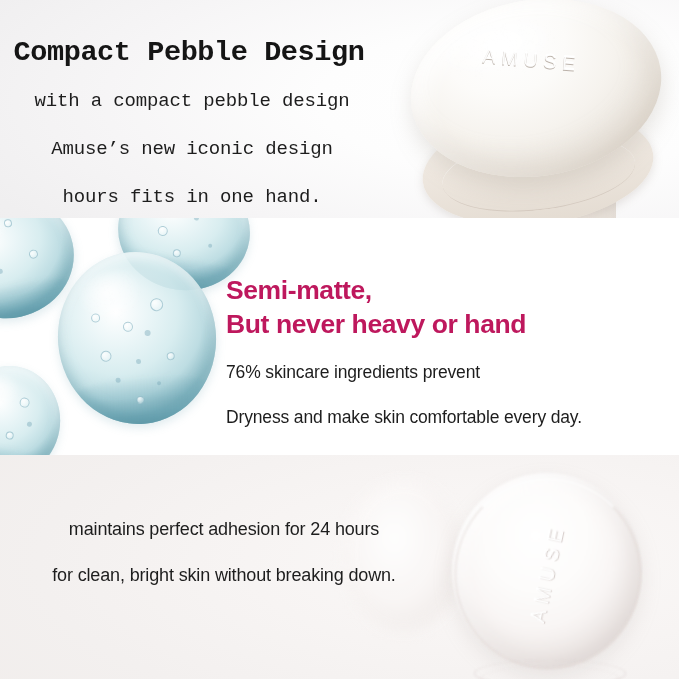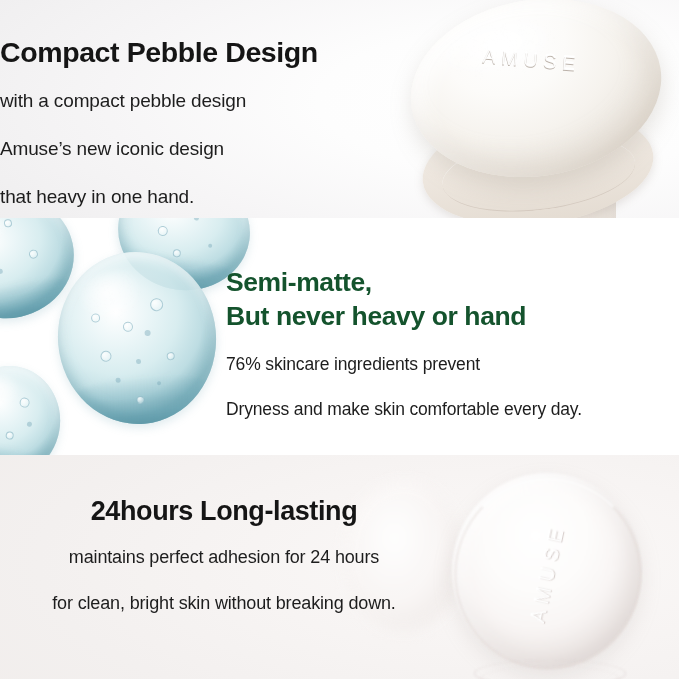--- a/index.html
+++ b/index.html
@@ -31,23 +31,24 @@
     top: 0;
     height: 218px;
     background:
       radial-gradient(120% 130% at 78% 46%, #ffffff 0%, #fdfdfd 26%, #f6f5f6 52%, #f0eff0 74%, #eeedee 100%);
   }
   #panel-1 .copy {
     position: absolute;
     left: 0;
     top: 38px;
     width: 392px;
-    text-align: left;
+    text-align: center;
     padding-right: 8px;
     box-sizing: border-box;
+    font-family: Liberation Mono, monospace;
   }
   #panel-1 .headline {
     font-size: 28.5px;
     font-weight: 700;
     letter-spacing: -0.4px;
     color: #151515;
     line-height: 1.05;
     margin: 0 0 12px 0;
     padding-right: 6px;
     white-space: nowrap;
@@ -152,23 +153,23 @@
     position: absolute;
     left: 226px;
     top: 47px;
     width: 450px;
     text-align: left;
   }
   #panel-2 .headline {
     font-size: 26.5px;
     font-weight: 700;
     letter-spacing: -0.4px;
-    color: #14532d;
+    color: #be185d;
     line-height: 1.30;
-    margin: 0 0 14px 0;
+    margin: 8px 0 14px 0;
     white-space: nowrap;
   }
   #panel-2 .body-line {
     font-size: 17.5px;
     font-weight: 400;
     color: #1d1d1d;
     line-height: 1.56;
     letter-spacing: -0.15px;
     white-space: nowrap;
   }
@@ -343,21 +344,21 @@
       <div class="lid">
         <div class="lid-gloss"></div>
         <div class="emboss">AMUSE</div>
       </div>
     </div>
 
     <div class="copy">
       <h2 class="headline">Compact Pebble Design</h2>
       <p class="body-line">with a compact pebble design</p>
       <p class="body-line">Amuse’s new iconic design</p>
-      <p class="body-line">that heavy in one hand.</p>
+      <p class="body-line">hours fits in one hand.</p>
     </div>
   </section>
 
   <section class="panel" id="panel-2">
 
     <div class="gel" id="gel-a">
 
       <span class="bub" style="left:52%;top:20%;width:6px;height:6px;"></span>
       <span class="bub solid" style="left:40%;top:58%;width:5px;height:5px;"></span>
       <span class="bub" style="left:66%;top:48%;width:7px;height:7px;"></span>
@@ -405,19 +406,18 @@
     <div class="compact-3">
       <div class="blur-back"></div>
       <div class="lid"></div>
       <div class="rim"></div>
       <div class="emboss">AMUSE</div>
       <div class="base-lines"></div>
       <div class="base-lines l2"></div>
     </div>
 
     <div class="copy">
-      <h2 class="headline">24hours Long-lasting</h2>
       <p class="body-line">maintains perfect adhesion for 24 hours</p>
       <p class="body-line">for clean, bright skin without breaking down.</p>
     </div>
   </section>
 
 </div>
 
 </body></html>

